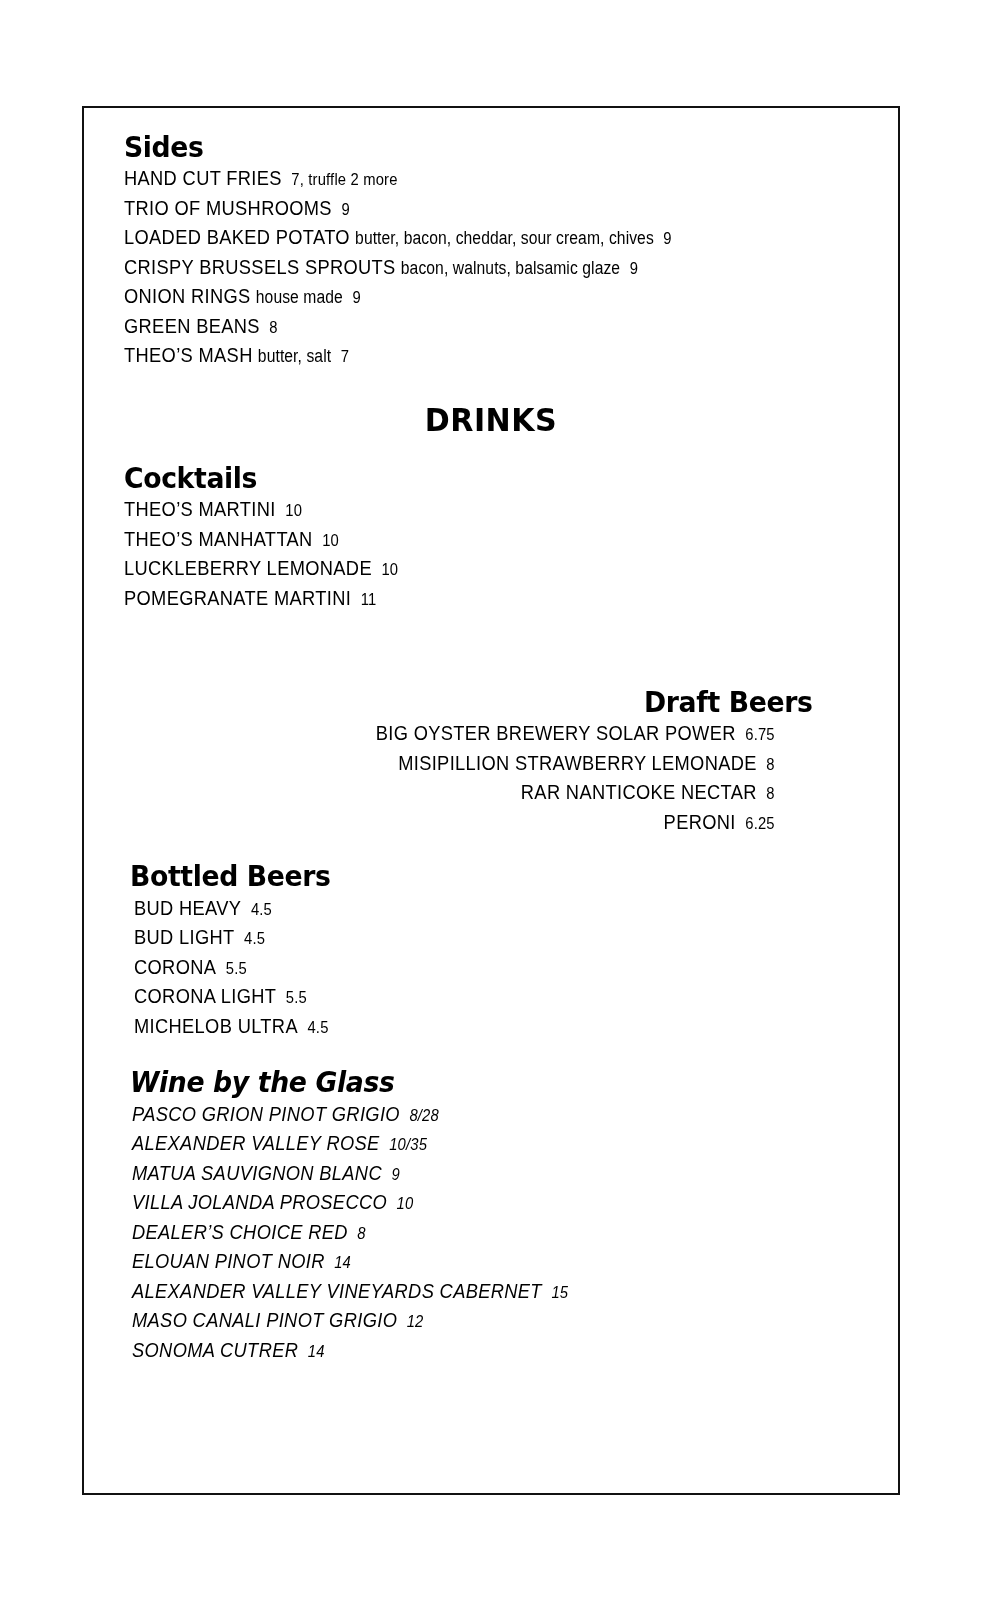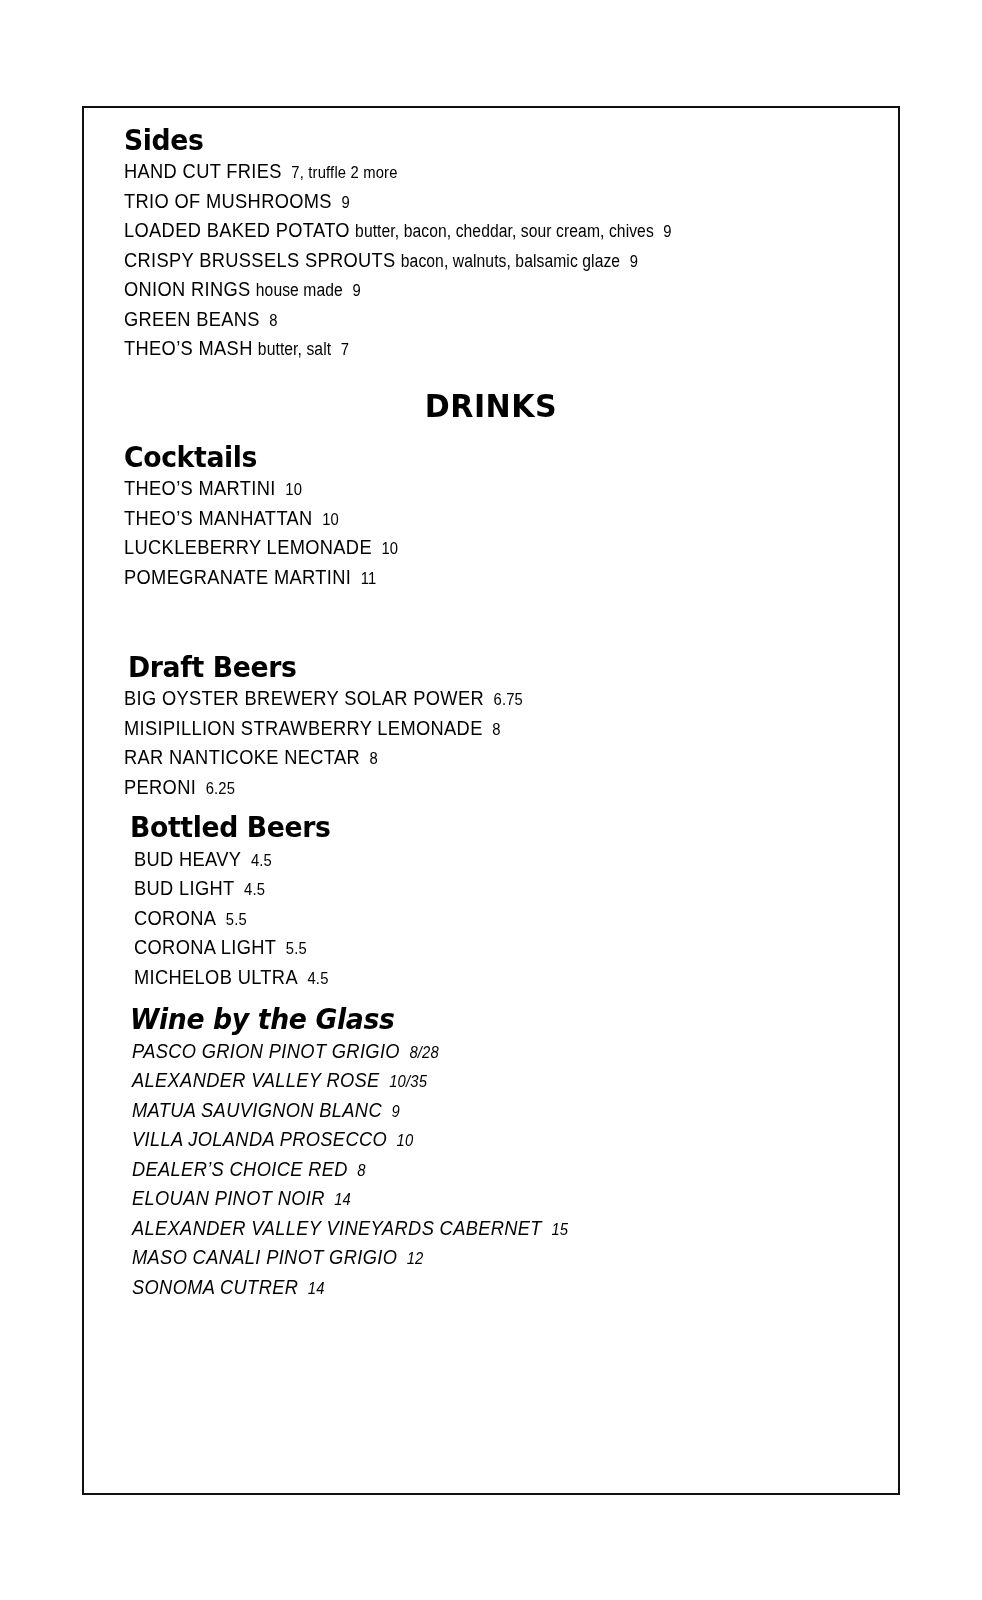--- a/index.html
+++ b/index.html
@@ -27,21 +27,21 @@
     height: 1389px;
     border: 2px solid #111111;
     background: #ffffff;
   }
 
   .frame-inner {
     padding: 16px 18px 0 18px;
   }
 
   
-  .section { margin: 1px; }
+  .section { margin: 8px; }
 
   .section-title {
     font-family: "DejaVu Sans", sans-serif;
     font-weight: 700;
     font-size: 29px;
     line-height: 1.08;
     letter-spacing: -0.4px;
     margin: 0 0 1px 0;
     transform: scaleX(0.92);
     transform-origin: left center;
@@ -79,21 +79,21 @@
     letter-spacing: 0.1px;
   }
   .item .price {
     font-size: 17px;
     letter-spacing: 0.2px;
   }
   .sp { display: inline-block; width: 5px; }
 
   
   .lvl0 { margin-left: 22px; }   
-  .lvl1 { margin-left: 26px; }   
+  .lvl1 { margin-left: 26px; text-align: right; }   
   .lvl1 .items { margin-left: -4px; }
   .lvl2 { margin-left: 28px; }   
   .lvl2 .items { margin-left: 4px; }
   .lvl3 { margin-left: 28px; font-style: italic; }   
   .lvl3 .items { margin-left: 2px; }
   .gap-after-banner { height: 16px; }
   .gap-cocktails-draft { height: 58px; }
   .gap-draft-bottled { height: 8px; }
   .gap-bottled-wine { height: 10px; }
   .gap-sides-banner { height: 22px; }

